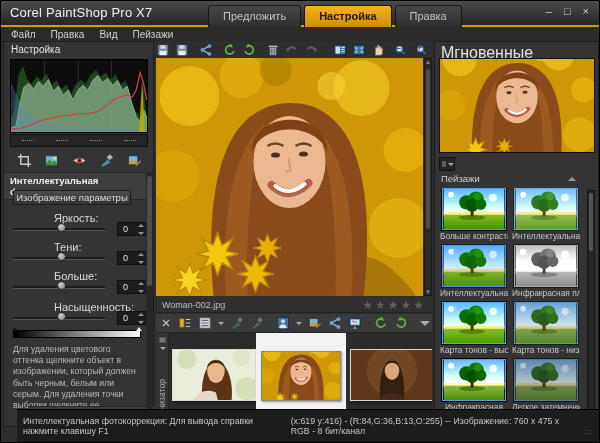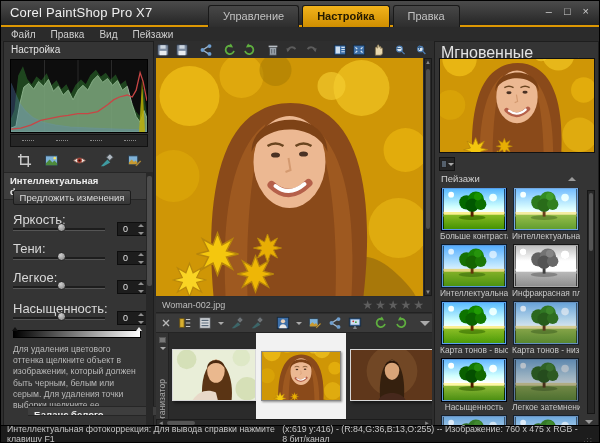--- a/index.html
+++ b/index.html
@@ -36,21 +36,21 @@
   .histo{position:absolute;left:6px;top:17px;width:138px;height:74px;background:#0d0d0d;border:1px solid #000;}
   .tickstrip{position:absolute;left:6px;top:92px;width:138px;height:13px;background:#262626;border:1px solid #111;
              display:flex;justify-content:space-around;align-items:center;}
   .tick{width:12px;border-top:1px dotted #8a8a8a;height:0;}
   .ltools{position:absolute;left:6px;top:108px;width:138px;height:20px;display:flex;justify-content:space-between;align-items:center;padding:0 5px;}
   .ltools .ibtn{width:18px;height:16px;}
   .smarthead{position:absolute;left:0;top:130px;width:144px;}
   .suggest{position:absolute;left:9px;top:148px;width:118px;height:15px;background:linear-gradient(#4c4c4c,#353535);
            border:1px solid #1c1c1c;border-radius:2px;color:#dcdcdc;font-size:9.5px;text-align:center;line-height:13px;}
   .sgroup{position:absolute;left:9px;width:134px;height:26px;}
-  .sgroup .slabel{font-size:13px;color:#d8d8d8;}
+  .sgroup .slabel{font-size:11px;color:#d8d8d8;margin-left:41px;}
   .track{position:absolute;left:0;top:16px;width:92px;height:3px;background:#1d1d1d;border-bottom:1px solid #555;}
   .thumbd{position:absolute;left:44px;top:11px;width:9px;height:9px;border-radius:50%;
           background:radial-gradient(circle at 35% 30%,#cfcfcf,#7e7e7e);border:1px solid #2a2a2a;}
   .spin{position:absolute;right:0;top:10px;width:30px;height:14px;background:#1d1d1d;border:1px solid #0e0e0e;
         color:#e0e0e0;font-size:9px;padding:1px 0 0 5px;}
   .spin .arrows{position:absolute;right:1px;top:1px;width:8px;height:11px;display:flex;flex-direction:column;justify-content:space-between;align-items:center;}
   .tri-u{width:0;height:0;border-left:3px solid transparent;border-right:3px solid transparent;border-bottom:3px solid #909090;}
   .tri-d{width:0;height:0;border-left:3px solid transparent;border-right:3px solid transparent;border-top:3px solid #909090;}
   .gradbar{position:absolute;left:9px;top:288px;width:128px;height:8px;
            background:linear-gradient(to right,#000,#fff);border:1px solid #000;}
@@ -130,22 +130,22 @@
   .f-contrast-plus{filter:contrast(1.35) saturate(1.25);}
   .f-smart1{filter:brightness(1.12) saturate(1.15);}
   .f-smart2{filter:saturate(1.45) contrast(1.05);}
   .f-infrared{filter:grayscale(1) brightness(1.15) contrast(1.15);}
   .f-tonemap-hi{filter:contrast(1.2) saturate(1.35) brightness(1.05);}
   .f-tonemap-lo{filter:saturate(1.05) brightness(.97);}
   .f-contrast{filter:contrast(1.45);}
   .f-darken{filter:brightness(.82) saturate(.9);}
 
   
-  .statusbar{position:absolute;left:0;right:0;bottom:0;height:16px;background:#1c1c1c;border-top:1px solid #000;
-             display:flex;justify-content:space-between;align-items:center;padding:8px 6px;color:#c6c6c6;font-size:8.8px;}
+  .statusbar{position:absolute;left:16px;right:0;bottom:0;height:16px;background:#1c1c1c;border-top:1px solid #000;
+             display:flex;justify-content:space-between;align-items:center;padding:16px 6px;color:#c6c6c6;font-size:8.8px;}
   .grip{color:#777;font-size:8px;letter-spacing:1px;margin-left:4px;}
   .sright{display:flex;align-items:flex-end;}
 </style>
 </head>
 <body>
 
 <svg width="0" height="0" style="position:absolute">
 <defs>
   <linearGradient id="gSky" x1="0" y1="0" x2="0" y2="1">
     <stop offset="0" stop-color="#6fa8dc"></stop>
@@ -323,21 +323,21 @@
   </symbol>
 </defs>
 </svg>
 
 <div class="win">
 
   <div class="titlebar"></div>
   <div class="accentline"></div>
   <div class="apptitle">Corel PaintShop Pro X7</div>
   <div class="tabs">
-    <div class="tab">Управление</div>
+    <div class="tab">Предложить</div>
     <div class="tab active">Настройка</div>
     <div class="tab">Правка</div>
   </div>
   <div class="winbtns">
     <span>–</span>
     <span>□</span>
     <span>×</span>
   </div>
 
   <div class="menubar">
@@ -389,21 +389,21 @@
           </svg>
         </div>
       <div class="ibtn">
           <svg width="15" height="15">
             <use href="#ic-editimg"></use>
           </svg>
         </div>
     </div>
 
     <div class="secthead smarthead">Интеллектуальная фотокоррекция</div>
-    <div class="suggest">Предложить изменения</div>
+    <div class="suggest">Изображение параметры</div>
 
     <div class="sgroup" style="top:170px">
       <div class="slabel">Яркость:</div>
       <div class="track"></div>
       <div class="thumbd"></div>
       <div class="spin"><span>0</span>
         <span class="arrows">
             <span class="tri-u"></span>
             <span class="tri-d"></span>
           </span></div>
@@ -412,21 +412,21 @@
       <div class="slabel">Тени:</div>
       <div class="track"></div>
       <div class="thumbd"></div>
       <div class="spin"><span>0</span>
         <span class="arrows">
             <span class="tri-u"></span>
             <span class="tri-d"></span>
           </span></div>
     </div>
     <div class="sgroup" style="top:228px">
-      <div class="slabel">Легкое:</div>
+      <div class="slabel">Больше:</div>
       <div class="track"></div>
       <div class="thumbd"></div>
       <div class="spin"><span>0</span>
         <span class="arrows">
             <span class="tri-u"></span>
             <span class="tri-d"></span>
           </span></div>
     </div>
     <div class="sgroup" style="top:259px">
       <div class="slabel">Насыщенность:</div>
@@ -709,21 +709,21 @@
             </svg>
           </div>
         <div class="fxlabel">Карта тонов - низкие</div>
       </div>
       <div class="fxcard">
         <div class="fxth f-contrast">
             <svg width="62" height="40">
               <use href="#sym-tree"></use>
             </svg>
           </div>
-        <div class="fxlabel">Насыщенность</div>
+        <div class="fxlabel">Инфракрасная</div>
       </div>
       <div class="fxcard">
         <div class="fxth f-darken">
             <svg width="62" height="40">
               <use href="#sym-tree"></use>
             </svg>
           </div>
         <div class="fxlabel">Легкое затемнение</div>
       </div>
       <div class="fxcard">

